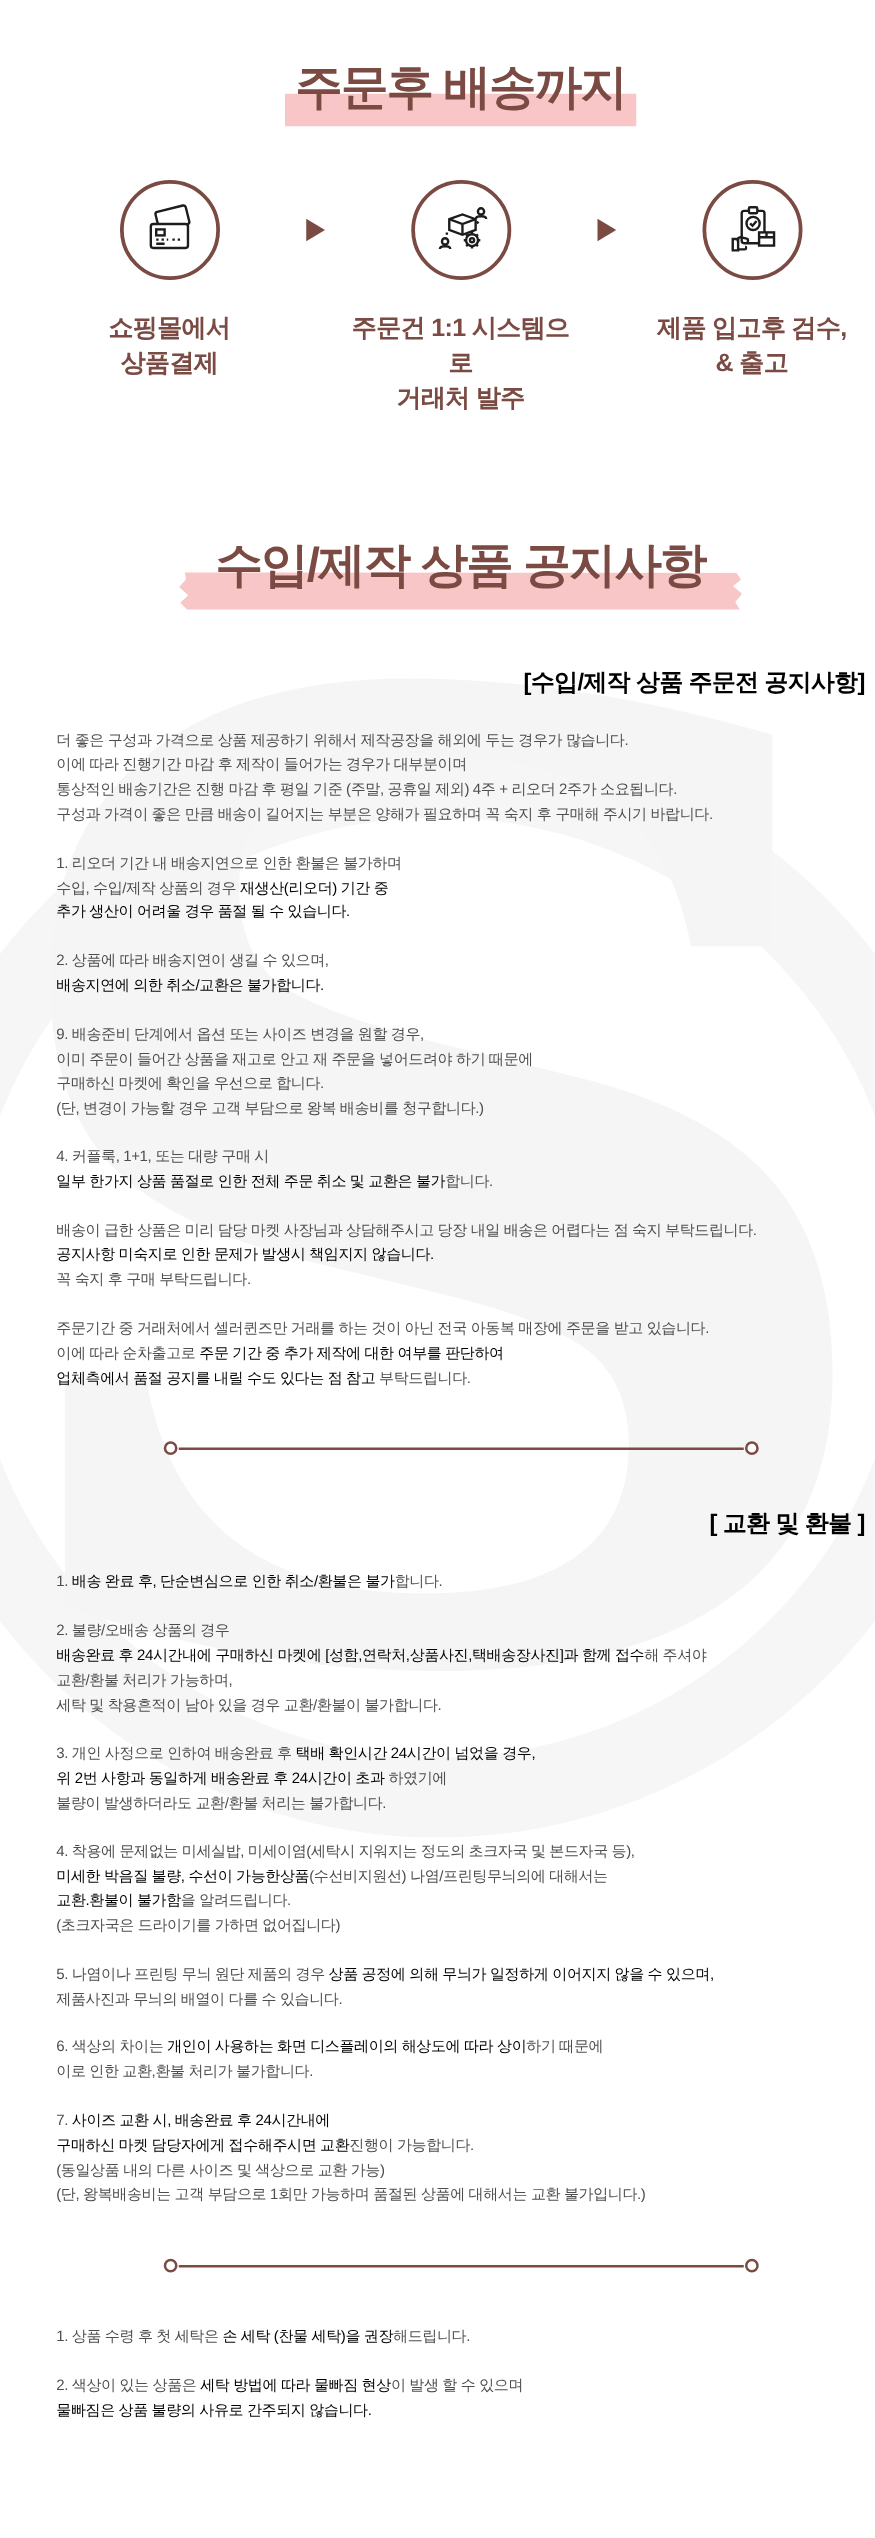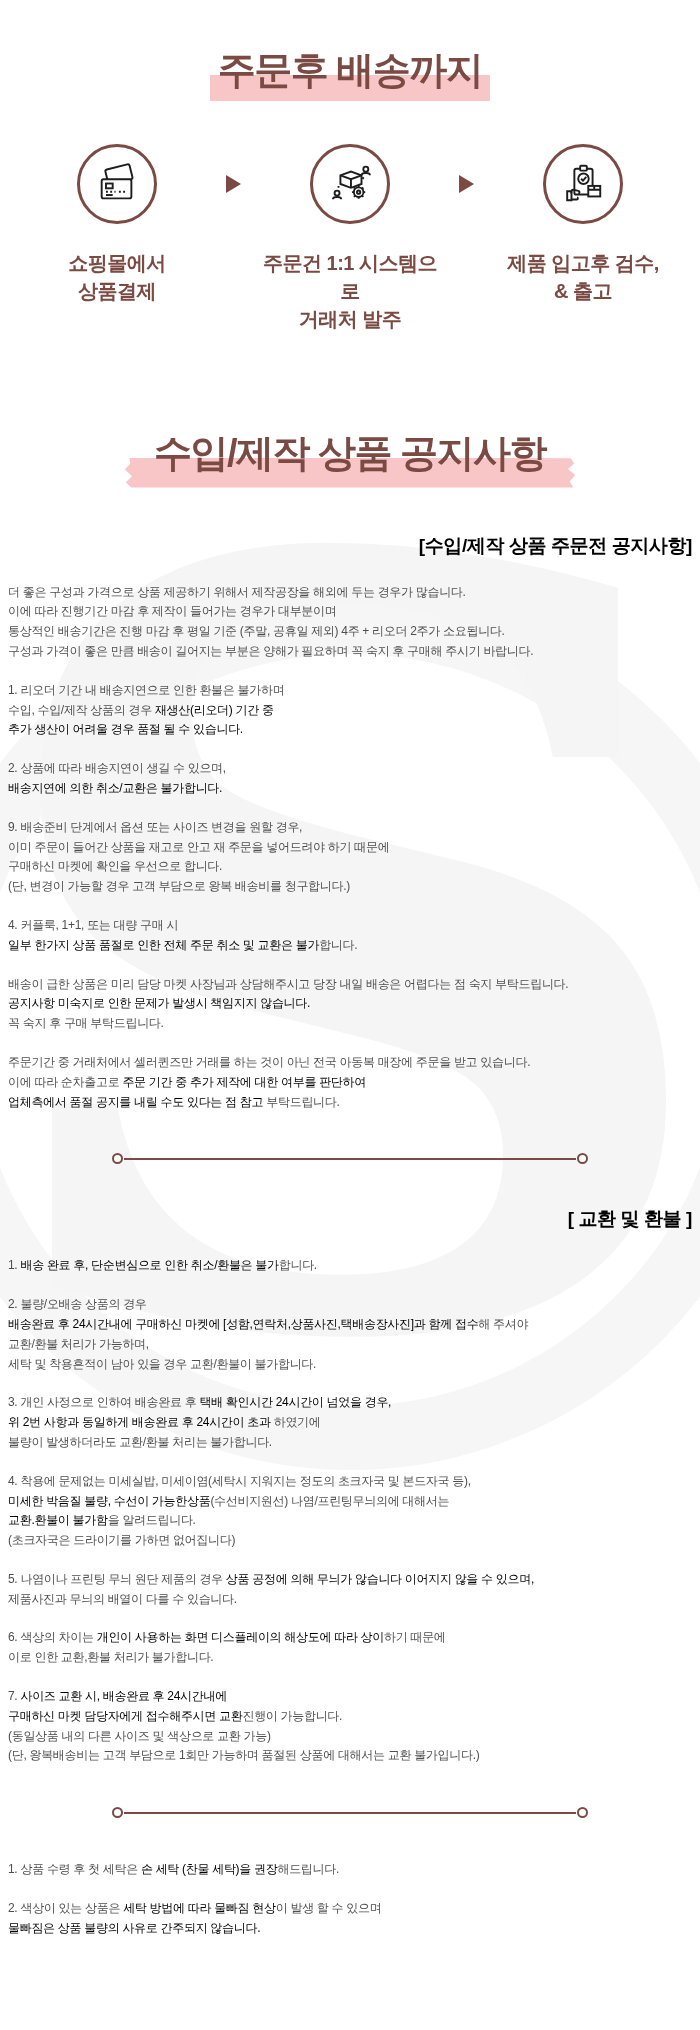--- a/index.html
+++ b/index.html
@@ -15,21 +15,21 @@
   }
   .watermark-circle {
     position:absolute; top:120px; left:-60px; width:880px; height:880px;
     border:64px solid #f7f6f6; border-radius:50%;
   }
   .watermark-letter {
     position:absolute; top:-120px; left:50%; transform:translateX(-50%);
     font-family:"DejaVu Serif",serif; font-weight:bold;
     font-size:1050px; line-height:1.15; color:#f6f5f5;
   }
-  .content { position:relative; z-index:1; }
+  .content { position:relative; z-index:1;padding-left:37px; }
 
   
   .big-title-wrap { text-align:center; }
   .big-title {
     display:inline-block; position:relative;
     font-size:38px; font-weight:800; letter-spacing:-1.5px;
     color:#7a4a43; line-height:1.1;
   }
   .big-title .title-text { position:relative; z-index:1; }
   .hl-under {
@@ -196,21 +196,21 @@
             <p class="block"><span>배송이 급한 상품은 미리 담당 마켓 사장님과 상담해주시고 당장 내일 배송은 어렵다는 점 숙지 부탁드립니다.</span><br><span class="red">공지사항 미숙지로 인한 문제가 발생시 책임지지 않습니다.</span><br><span>꼭 숙지 후 구매 부탁드립니다.</span></p>
             <p class="block"><span>주문기간 중 거래처에서 셀러퀸즈만 거래를 하는 것이 아닌 전국 아동복 매장에 주문을 받고 있습니다.</span><br><span>이에 따라 순차출고로 </span><span class="red">주문 기간 중 추가 제작에 대한 여부를 판단하여</span><br><span class="red">업체측에서 품절 공지를 내릴 수도 있다는 점 참고</span><span> 부탁드립니다.</span></p>
           </section>
           <div class="divider"></div>
           <section>
             <div class="section-header">[ 교환 및 환불 ]</div>
             <p class="block"><span>1. </span><span class="red">배송 완료 후, 단순변심으로 인한 취소/환불은 불가</span><span>합니다.</span></p>
             <p class="block"><span>2. 불량/오배송 상품의 경우</span><br><span class="red">배송완료 후 24시간내에 구매하신 마켓에 [성함,연락처,상품사진,택배송장사진]과 함께 접수</span><span>해 주셔야</span><br><span>교환/환불 처리가 가능하며,</span><br><span>세탁 및 착용흔적이 남아 있을 경우 교환/환불이 불가합니다.</span></p>
             <p class="block"><span>3. 개인 사정으로 인하여 배송완료 후 </span><span class="red">택배 확인시간 24시간이 넘었을 경우,</span><br><span class="red">위 2번 사항과 동일하게 배송완료 후 24시간이 초과</span><span> 하였기에</span><br><span>불량이 발생하더라도 교환/환불 처리는 불가합니다.</span></p>
             <p class="block"><span>4. 착용에 문제없는 미세실밥, 미세이염(세탁시 지워지는 정도의 초크자국 및 본드자국 등),</span><br><span class="red">미세한 박음질 불량, 수선이 가능한상품</span><span>(수선비지원선) 나염/프린팅무늬의에 대해서는</span><br><span class="red">교환.환불이 불가함</span><span>을 알려드립니다.</span><br><span>(초크자국은 드라이기를 가하면 없어집니다)</span></p>
-            <p class="block"><span>5. 나염이나 프린팅 무늬 원단 제품의 경우 </span><span class="red">상품 공정에 의해 무늬가 않습니다 이어지지 않을 수 있으며,</span><br><span>제품사진과 무늬의 배열이 다를 수 있습니다.</span></p>
+            <p class="block"><span>5. 나염이나 프린팅 무늬 원단 제품의 경우 </span><span class="red">상품 공정에 의해 무늬가 일정하게 이어지지 않을 수 있으며,</span><br><span>제품사진과 무늬의 배열이 다를 수 있습니다.</span></p>
             <p class="block"><span>6. 색상의 차이는 </span><span class="red">개인이 사용하는 화면 디스플레이의 해상도에 따라 상이</span><span>하기 때문에</span><br><span>이로 인한 교환,환불 처리가 불가합니다.</span></p>
             <p class="block"><span>7. </span><span class="red">사이즈 교환 시, 배송완료 후 24시간내에</span><br><span class="red">구매하신 마켓 담당자에게 접수해주시면 교환</span><span>진행이 가능합니다.</span><br><span>(동일상품 내의 다른 사이즈 및 색상으로 교환 가능)</span><br><span>(단, 왕복배송비는 고객 부담으로 1회만 가능하며 품절된 상품에 대해서는 교환 불가입니다.)</span></p>
           </section>
           <div class="divider"></div>
           <section>
             <p class="block"><span>1. 상품 수령 후 첫 세탁은 </span><span class="red">손 세탁 (찬물 세탁)을 권장</span><span>해드립니다.</span></p>
             <p class="block"><span>2. 색상이 있는 상품은 </span><span class="red">세탁 방법에 따라 물빠짐 현상</span><span>이 발생 할 수 있으며</span><br><span class="red">물빠짐은 상품 불량의 사유로 간주되지 않습니다.</span></p>
           </section>
         </div>
     </div>

